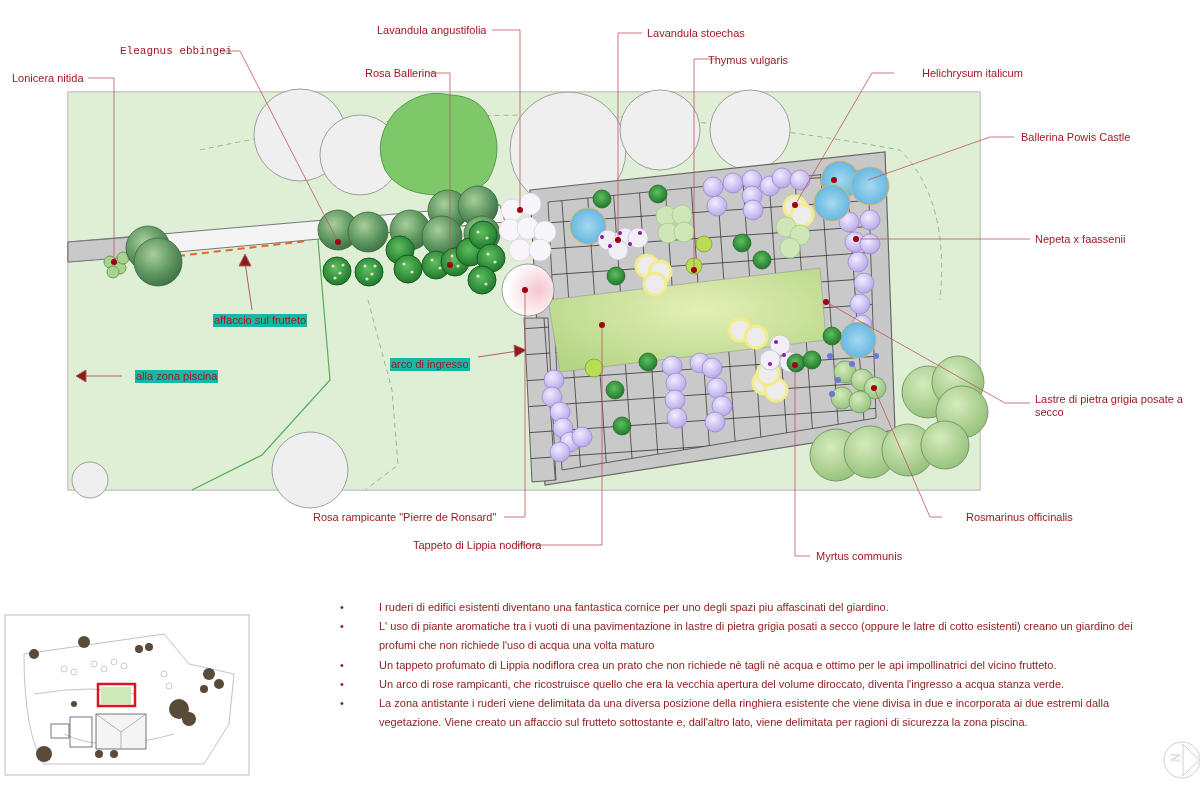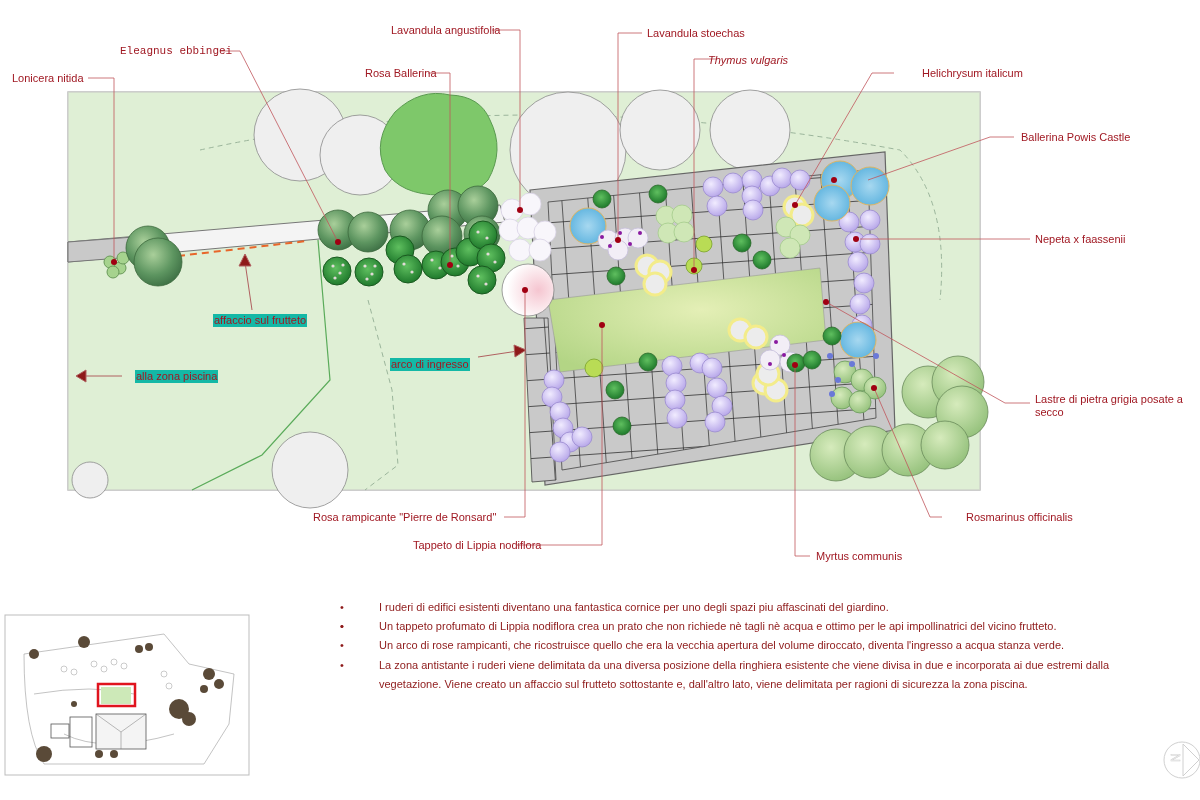--- a/index.html
+++ b/index.html
@@ -325,23 +325,23 @@
     <line x1="478" y1="357" x2="518" y2="351"></line>
     <polygon points="514,345 526,350 515,357"></polygon>
     <line x1="122" y1="376" x2="82" y2="376"></line>
     <polygon points="86,370 76,376 86,382"></polygon>
   </g>
 </svg>
 
 <div class="lbl" style="left:12px;top:72px;">Lonicera nitida</div>
 <div class="lbl" style="left:120px;top:45px;font-family:Liberation Mono, monospace;">Eleagnus ebbingei</div>
 <div class="lbl" style="left:349px;top:67px;margin-left:16px;">Rosa Ballerina</div>
-<div class="lbl" style="left:377px;top:24px;margin-left:14px;">Lavandula angustifolia</div>
+<div class="lbl" style="left:377px;top:24px;">Lavandula angustifolia</div>
 <div class="lbl" style="left:647px;top:27px;">Lavandula stoechas</div>
-<div class="lbl" style="left:708px;top:54px;font-style:italic;">Thymus vulgaris</div>
+<div class="lbl" style="left:708px;top:54px;">Thymus vulgaris</div>
 <div class="lbl" style="left:922px;top:67px;">Helichrysum italicum</div>
 <div class="lbl" style="left:1021px;top:131px;">Ballerina Powis Castle</div>
 <div class="lbl" style="left:1035px;top:233px;">Nepeta x faassenii</div>
 <div class="lbl" style="left:1035px;top:393px;width:160px;white-space:normal;">Lastre di pietra grigia posate a secco</div>
 <div class="lbl" style="left:966px;top:511px;">Rosmarinus officinalis</div>
 <div class="lbl" style="left:816px;top:550px;">Myrtus communis</div>
 <div class="lbl" style="left:413px;top:539px;">Tappeto di Lippia nodiflora</div>
 <div class="lbl" style="left:313px;top:511px;">Rosa rampicante "Pierre de Ronsard"</div>
 
 <div class="lbl bg" style="left:213px;top:314px;">affaccio sul  frutteto</div>
@@ -384,21 +384,21 @@
   <path d="M92 100 L 117 118 L 142 100 M117 118 L117 135" stroke="#777" stroke-width="0.5" fill="none"></path>
   <rect x="66" y="103" width="22" height="30" fill="none" stroke="#555" stroke-width="0.8"></rect>
   <rect x="47" y="110" width="18" height="14" fill="none" stroke="#555" stroke-width="0.8"></rect>
   <rect x="97" y="73" width="30" height="17" fill="#cde9b8"></rect>
   <rect x="94" y="70" width="37" height="22" fill="none" stroke="#e0141e" stroke-width="2.5"></rect>
 </svg>
 
 <div class="desc">
   <ul>
     <li><span class="bullet">•</span><span>I ruderi di edifici esistenti diventano una fantastica cornice per uno degli spazi piu affascinati del giardino.</span></li>
-    <li><span class="bullet">•</span></li>
+    <li><span class="bullet">•</span><span>L' uso di piante aromatiche tra i vuoti di una pavimentazione in lastre di pietra grigia posati a secco (oppure le latre di cotto esistenti) creano un giardino dei profumi che non richiede l'uso di acqua una volta maturo</span></li>
     <li><span class="bullet">•</span><span>Un tappeto profumato di Lippia nodiflora crea un prato che non richiede nè tagli nè acqua e ottimo per le api impollinatrici del vicino frutteto.</span></li>
     <li><span class="bullet">•</span><span>Un arco di rose rampicanti, che ricostruisce quello che era la vecchia apertura del volume diroccato, diventa l'ingresso a acqua stanza verde.</span></li>
     <li><span class="bullet">•</span><span>La zona antistante i ruderi viene delimitata da una diversa posizione della ringhiera esistente che viene divisa in due e incorporata ai due estremi dalla vegetazione. Viene creato un affaccio sul frutteto sottostante e, dall'altro lato, viene delimitata per ragioni di sicurezza la zona piscina.</span></li>
   </ul>
 </div>
 
 <svg class="compass" viewBox="0 0 40 40" xmlns="http://www.w3.org/2000/svg">
   <circle cx="20" cy="20" r="18" fill="none" stroke="#d0d0d0" stroke-width="1"></circle>
   <polygon points="21,4 37,20 21,36" fill="none" stroke="#d0d0d0" stroke-width="1"></polygon>
   <text x="11" y="25" font-size="12" fill="none" stroke="#d0d0d0" stroke-width="0.6" font-family="Liberation Sans, sans-serif" transform="rotate(-90 13 20)">N</text>

